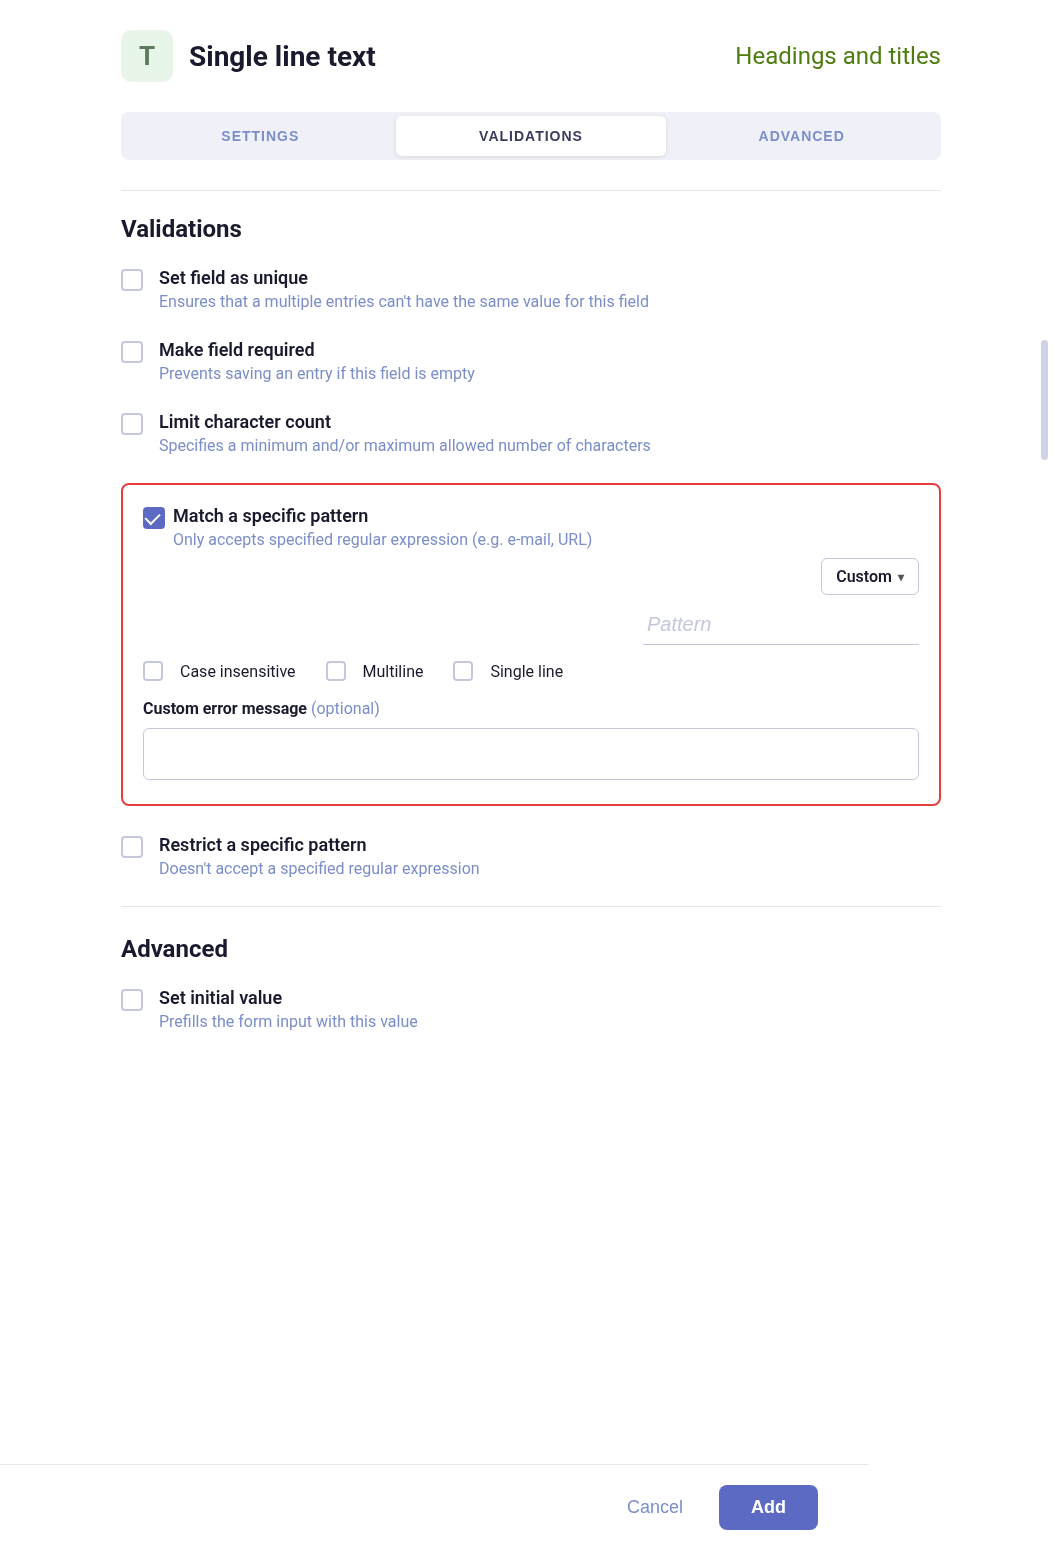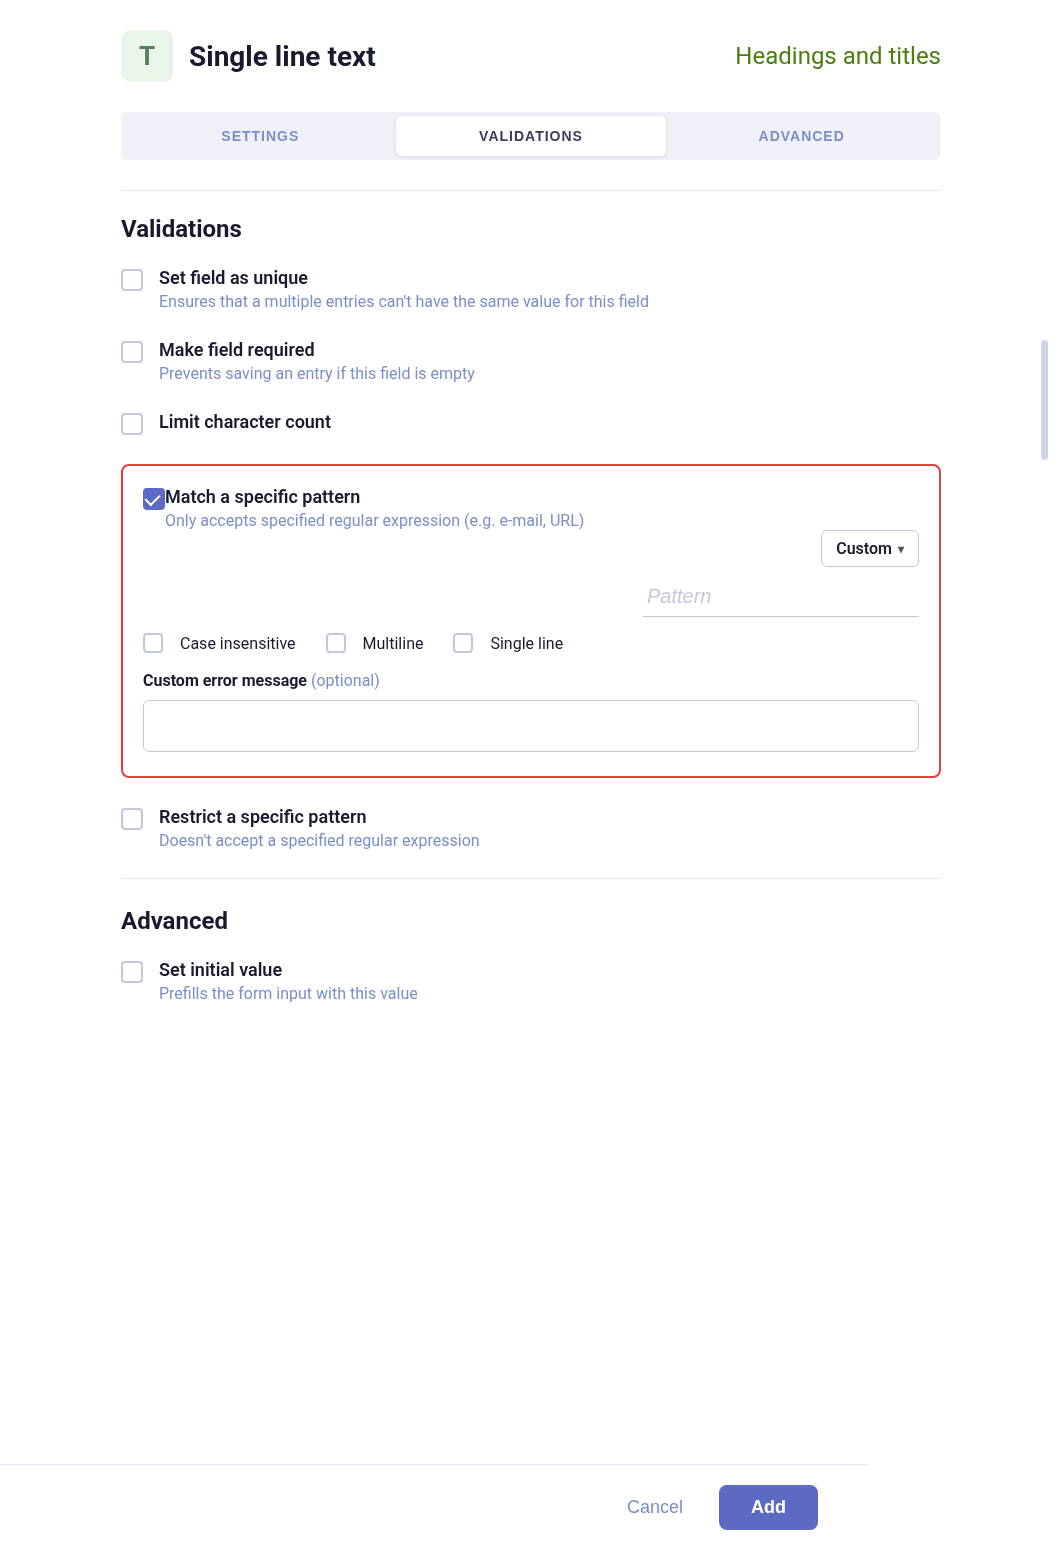--- a/index.html
+++ b/index.html
@@ -144,22 +144,22 @@
     .match-pattern-box {
       border: 2px solid #e53e3e;
       border-radius: 8px;
       padding: 20px 20px 20px 20px;
       margin-bottom: 28px;
       background: #fff;
     }
     .match-pattern-header {
       display: flex;
       align-items: flex-start;
-      gap: 0;
-      margin-bottom: 0;
+      gap: 8px;
+      margin-bottom: 9px;
       justify-content: flex-end;
     }
     .pattern-row {
       display: flex;
       align-items: flex-end;
       gap: 10px;
       margin-bottom: 16px;
       flex-direction: column;
     }
     .pattern-dropdown {
@@ -338,20 +338,21 @@
       <div class="item-content">
         <div class="item-label">Make field required</div>
         <div class="item-desc">Prevents saving an entry if this field is empty</div>
       </div>
     </div>
 
     <div class="validation-item">
       <div class="checkbox"></div>
       <div class="item-content">
         <div class="item-label">Limit character count</div>
+        <div class="item-desc">Specifies a minimum and/or maximum allowed number of characters</div>
       </div>
     </div>
 
     <div class="match-pattern-box">
       <div class="match-pattern-header">
         <div class="checkbox checked"></div>
         <div class="item-content">
           <div class="item-label">Match a specific pattern</div>
           <div class="item-desc">Only accepts specified regular expression (e.g. e-mail, URL)</div>
         </div>

